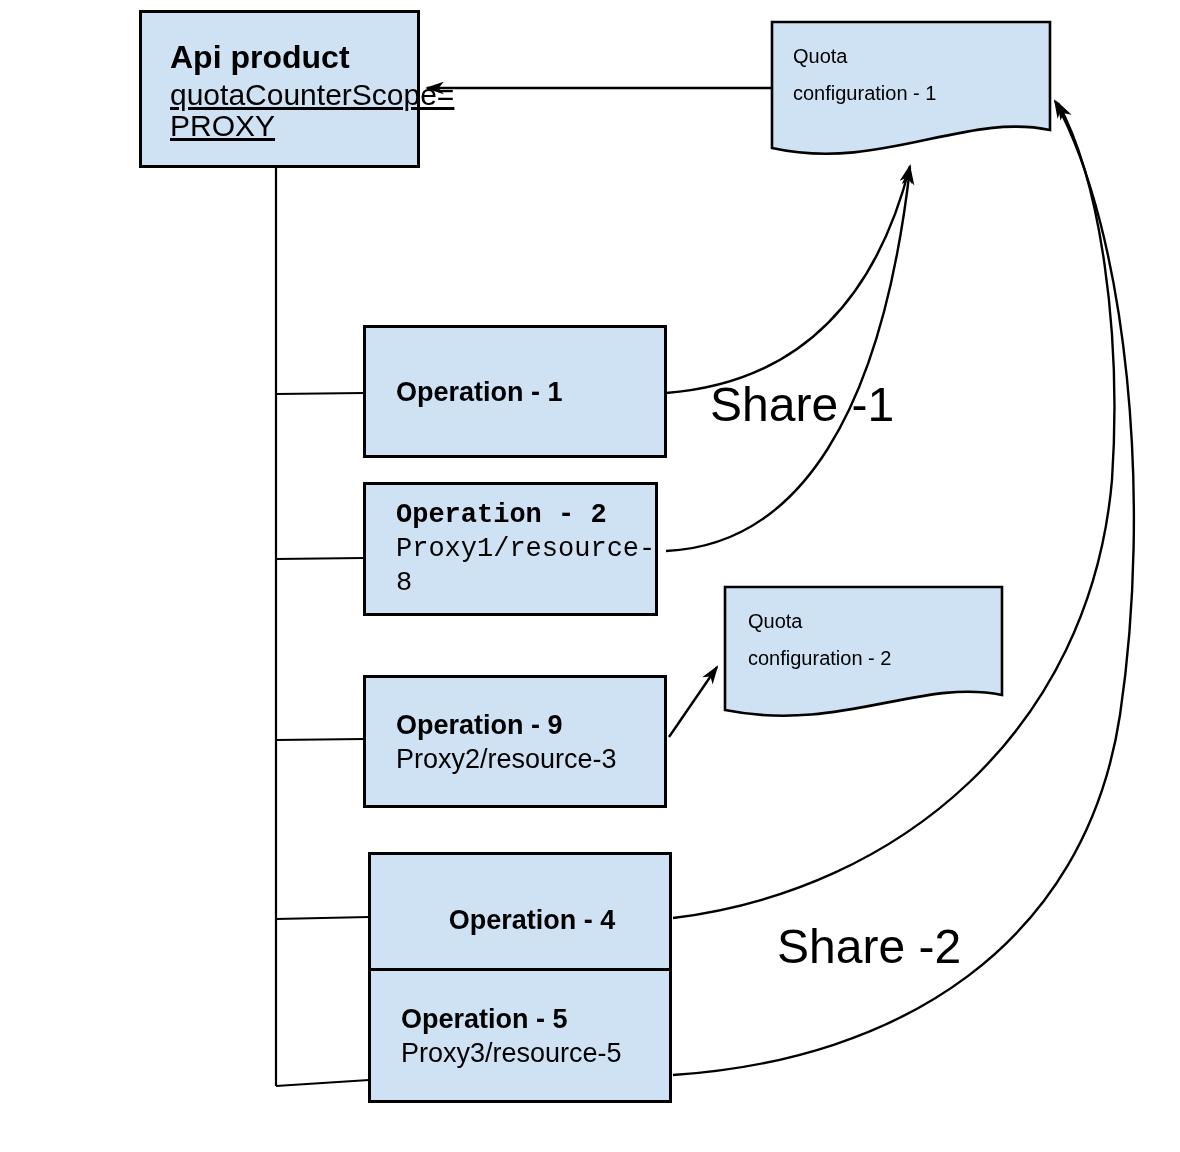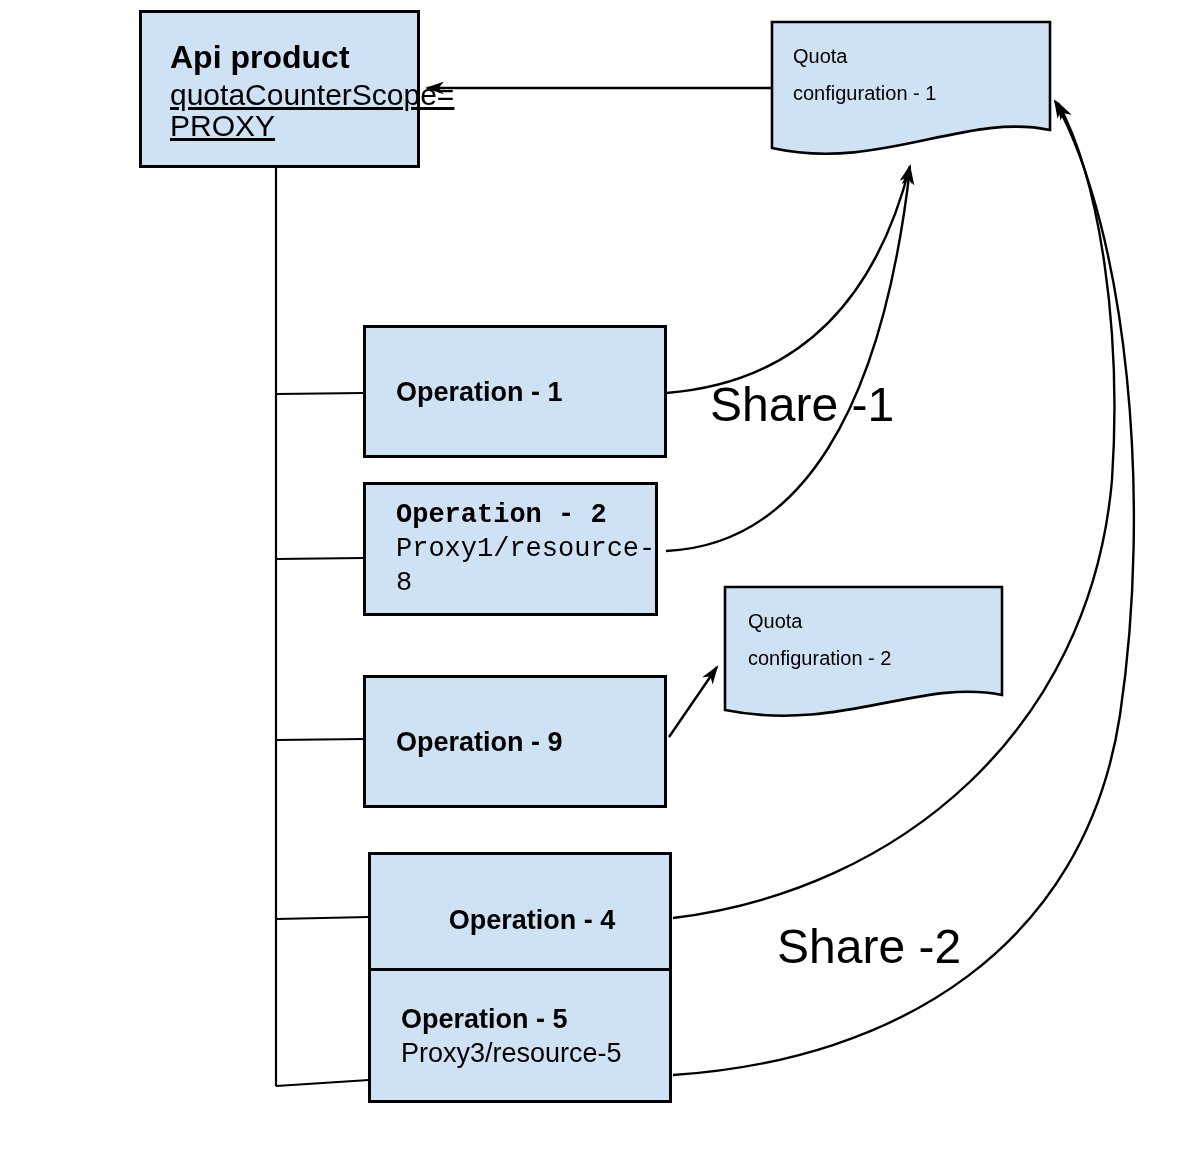--- a/index.html
+++ b/index.html
@@ -82,20 +82,21 @@
     <div class="title">Operation - 1</div>
   </div>
 
   <div class="node" style="left:363px;top:482px;width:295px;height:134px;font-family:Liberation Mono, monospace;">
     <div class="title">Operation - 2</div>
     <div class="sub">Proxy1/resource-8</div>
   </div>
 
   <div class="node" style="left:363px;top:675px;width:304px;height:133px;">
     <div class="title">Operation - 9</div>
+    <div class="sub">Proxy2/resource-3</div>
   </div>
 
   <div class="node" style="left:368px;top:852px;width:304px;height:135px;text-align:center;">
     <div class="title">Operation - 4</div>
   </div>
 
   <div class="node" style="left:368px;top:968px;width:304px;height:135px;">
     <div class="title">Operation - 5</div>
     <div class="sub">Proxy3/resource-5</div>
   </div>

